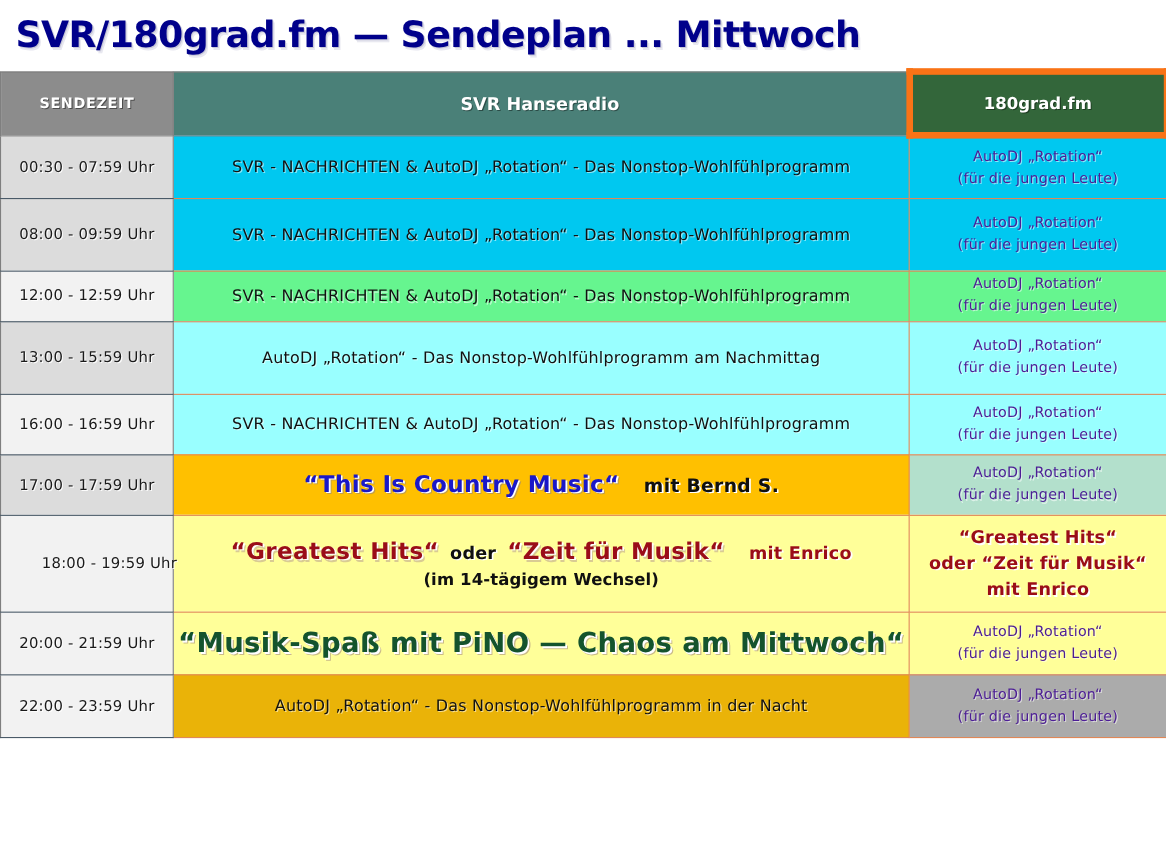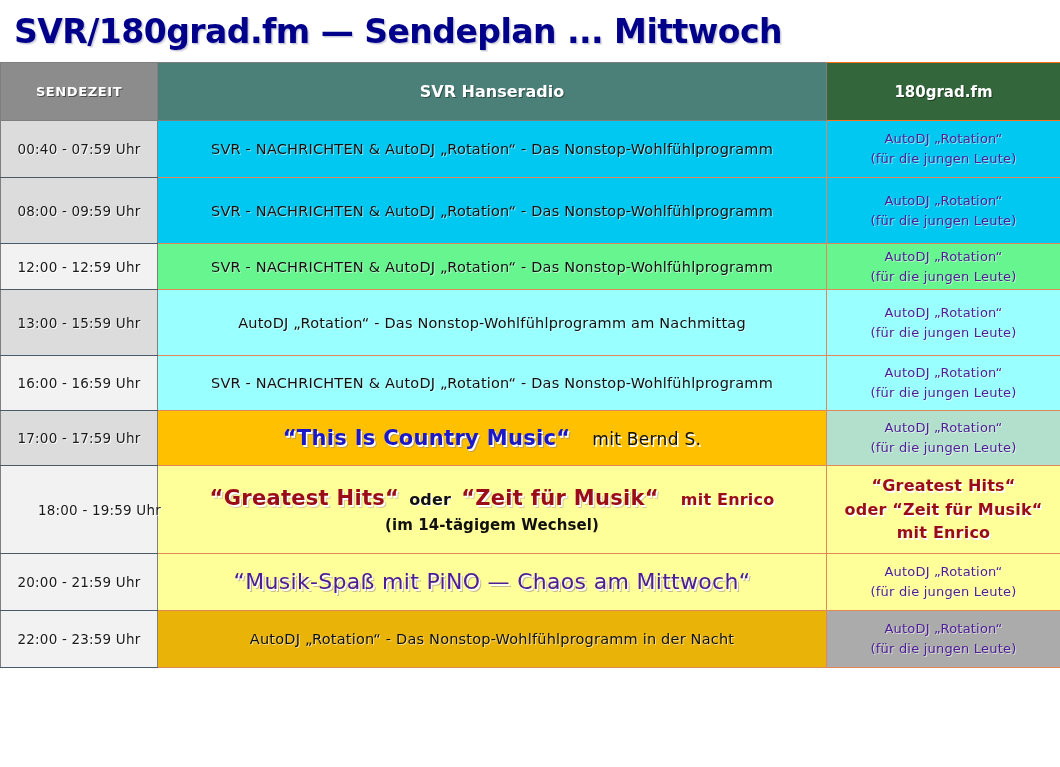--- a/index.html
+++ b/index.html
@@ -70,21 +70,21 @@
     color: #ffffff;
     border: 1px solid #7f7f7f;
     font-family: "DejaVu Sans", sans-serif;
     font-size: 16px;
     font-weight: bold;
     text-shadow: 1px 1px 0 rgba(0,0,0,0.4);
   }
   th.h-extra {
     background: #33663a;
     color: #ffffff;
-    border: 1px solid #f97316;
+    border: 6px solid #f97316;
     font-family: "DejaVu Sans", sans-serif;
     font-size: 15px;
     font-weight: bold;
     text-shadow: 1px 1px 0 rgba(0,0,0,0.4);
   }
 
   
   td.time {
     border-left: 1px solid #7f7f7f;
     border-right: 1px solid #7f7f7f;
@@ -119,21 +119,21 @@
   }
   .t-blue-big {
     font-size: 21px;
     font-weight: bold;
     color: #1a18c8;
     letter-spacing: 0.3px;
     text-shadow: 1.5px 1.5px 0 #ffffff, 2.5px 2.5px 0 rgba(120,120,160,0.45);
   }
   .t-black-big {
     font-size: 17px;
-    font-weight: normal;
+    font-weight: bold;
     color: #101010;
     letter-spacing: 0.3px;
     text-shadow: 1.5px 1.5px 0 #ffffff;
   }
   .t-red-big {
     font-size: 21px;
     font-weight: bold;
     color: #9a0d18;
     letter-spacing: 0.3px;
     text-shadow: 1.5px 1.5px 0 #ffffff, 2.5px 2.5px 0 rgba(170,140,140,0.45);
@@ -152,23 +152,23 @@
     letter-spacing: 0.2px;
     text-shadow: 1.2px 1.2px 0 #ffffff;
   }
   .t-black-sub {
     font-size: 15px;
     font-weight: bold;
     color: #101010;
     letter-spacing: 0.1px;
   }
   .t-blue-pino {
-    font-size: 22px;
-    font-weight: normal;
-    color: #4c1d95;
+    font-size: 25px;
+    font-weight: bold;
+    color: #14532d;
     letter-spacing: 0.3px;
     text-shadow: 1.5px 1.5px 0 #ffffff, 2.5px 2.5px 0 rgba(150,120,120,0.5);
   }
   .line2 { display:block; margin-top: 2px; }
   .gap { display:inline-block; width: 22px; }
   .gap-sm { display:inline-block; width: 10px; }
 </style>
 </head>
 <body>
 
@@ -186,21 +186,21 @@
     </colgroup>
     <thead>
       <tr class="head">
         <th class="h-time">SENDEZEIT</th>
         <th class="h-main">SVR Hanseradio</th>
         <th class="h-extra">180grad.fm</th>
       </tr>
     </thead>
     <tbody id="tbody">
         <tr style="height: 57px;">
-          <td class="time" style="background: rgb(220, 220, 220);">00:40 - 07:59 Uhr</td>
+          <td class="time" style="background: rgb(220, 220, 220);">00:30 - 07:59 Uhr</td>
           <td class="prog" style="background: rgb(0, 200, 240);"><span class="t-normal">SVR - NACHRICHTEN  &amp;  AutoDJ  „Rotation“ - Das Nonstop-Wohlfühlprogramm</span></td>
           <td class="extra" style="background: rgb(0, 200, 240);">
             <span class="t-normal-sm" style="display: block;">AutoDJ  „Rotation“</span>
             <span class="line2 t-normal-sm" style="display: block;">(für die jungen Leute)</span>
           </td>
         </tr>
         <tr style="height: 66px;">
           <td class="time" style="background: rgb(220, 220, 220);">08:00 - 09:59 Uhr</td>
           <td class="prog" style="background: rgb(0, 200, 240);"><span class="t-normal">SVR - NACHRICHTEN  &amp;  AutoDJ  „Rotation“ - Das Nonstop-Wohlfühlprogramm</span></td>
           <td class="extra" style="background: rgb(0, 200, 240);">

